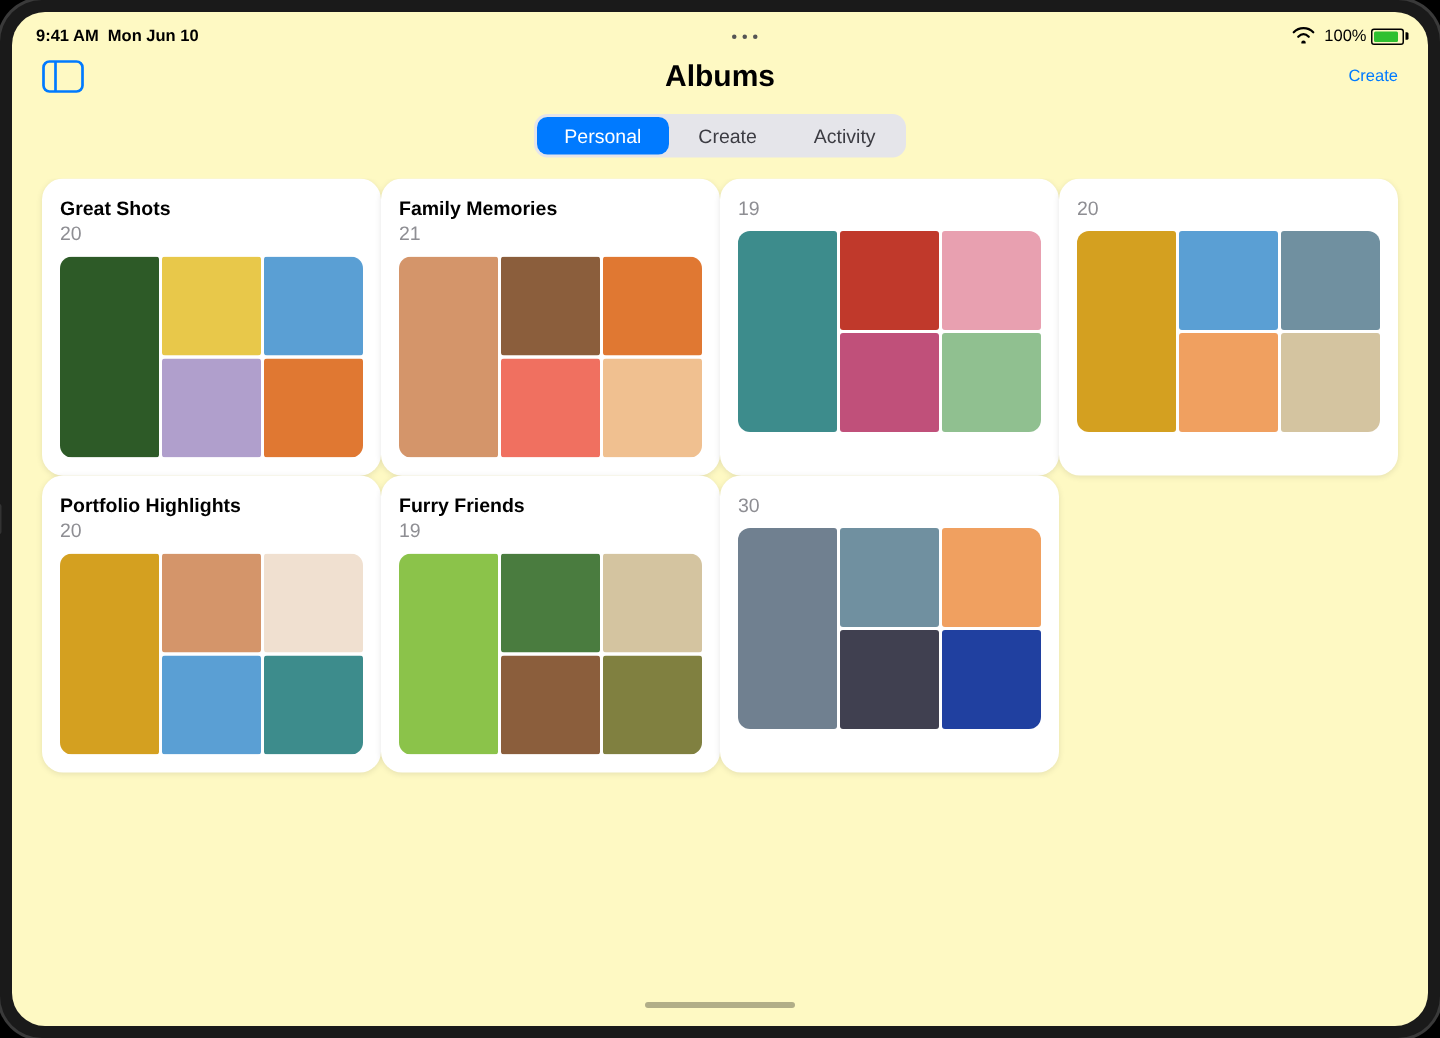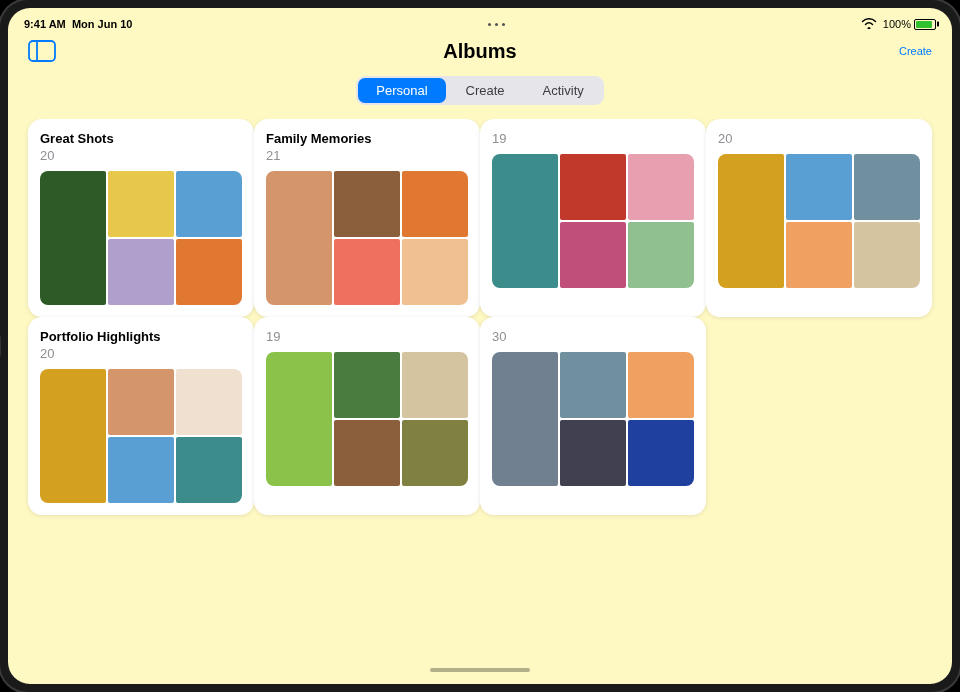--- a/index.html
+++ b/index.html
@@ -460,20 +460,21 @@
             <div class="thumb">
                 <div class="thumb-inner c-blue-sky"></div>
               </div>
             <div class="thumb">
                 <div class="thumb-inner c-teal"></div>
               </div>
           </div>
         </div>
 
         <div class="album-card">
+          <div class="album-title">Furry Friends</div>
           <div class="album-count">19</div>
           <div class="album-thumb-grid">
             <div class="thumb tall">
                 <div class="thumb-inner c-lime"></div>
               </div>
             <div class="thumb">
                 <div class="thumb-inner c-green"></div>
               </div>
             <div class="thumb">
                 <div class="thumb-inner c-sand"></div>

